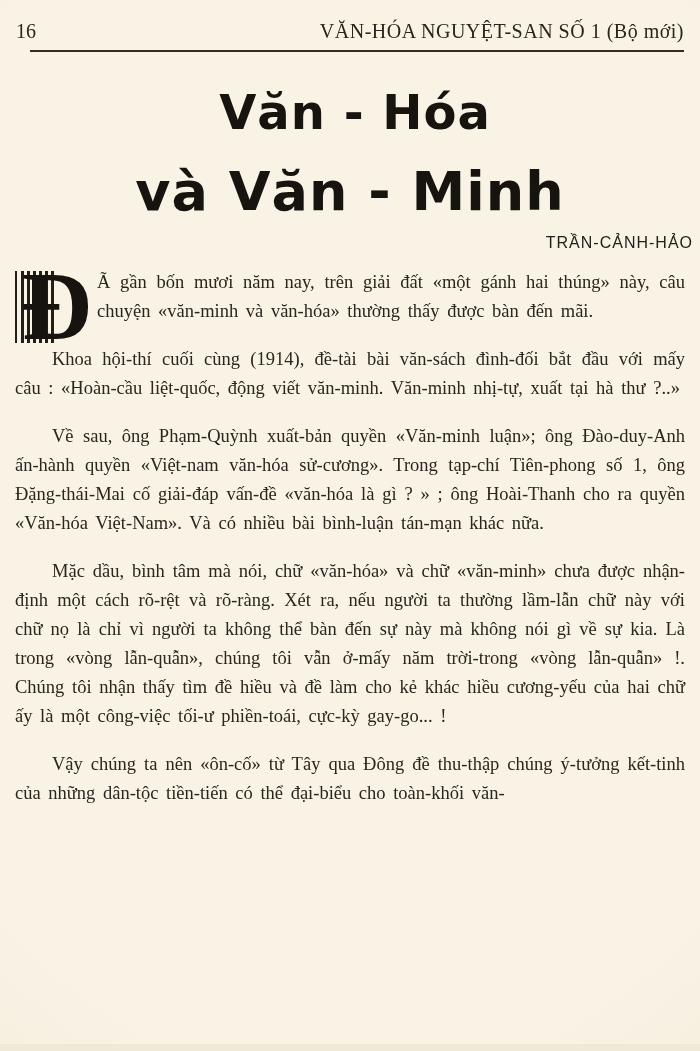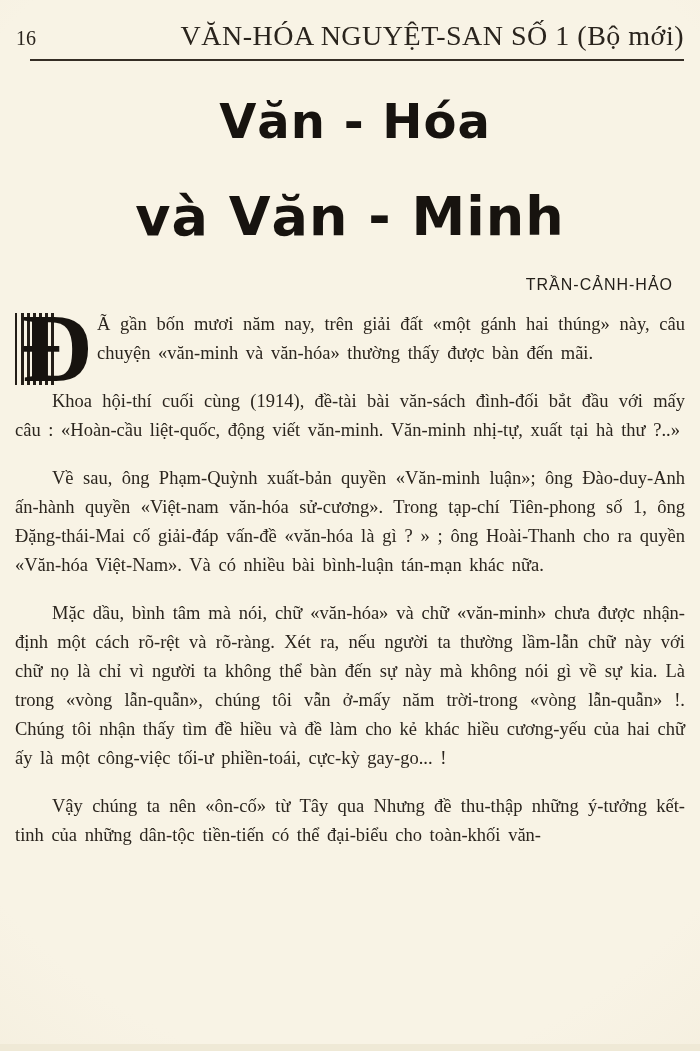--- a/index.html
+++ b/index.html
@@ -12,36 +12,36 @@
     font-family:"Liberation Serif", serif;
     color:#2e2720;
     background: radial-gradient(ellipse 130% 105% at 50% 45%, #f8f3e5 55%, #ece5d0 100%);
   }
   .masthead {
     display:flex; align-items:baseline;
     padding:20px 14px 4px 16px;
   }
   .page-number { font-size:20px; color:#2a241d; }
   .journal-title {
-    margin-left:auto; font-size:28px; letter-spacing:0.5px; color:#2a241d;
+    margin-left:auto; font-size:20px; letter-spacing:0.5px; color:#2a241d;
     padding-right:2px;
   }
   .header-rule {
     border:0; border-top:2px solid #352d24;
     margin:3px 16px 0 30px;
   }
   .title-block {
     text-align:center;
     font-family:"DejaVu Sans", "Liberation Sans", sans-serif;
     font-weight:800; color:#17130f;
   }
   .title-line1 { font-size:48px; margin:32px 0 0 10px; letter-spacing:1px; }
-  .title-line2 { font-size:54px; margin:36px 0 0 0; letter-spacing:1px; }
+  .title-line2 { font-size:54px; margin:20px 0 0 0; letter-spacing:1px; }
   .author {
-    text-align:right; padding-right:27px; margin-top:28px;
+    text-align:right; padding-right:7px; margin-top:11px;
     font-family:"Liberation Sans", sans-serif;
     font-size:16px; letter-spacing:1px; color:#24201a;
   }
   .article-body {
     margin:16px 15px 0 15px;
     text-align:justify;
     font-size:18.5px; line-height:29px;
     word-spacing:3px;
     color:#2b251e;
   }
@@ -87,17 +87,17 @@
       <span class="dropcap-box">
         <span class="dropcap-stripes"></span>
         <span class="dropcap-letter">Đ</span>
       </span><span>Ã gần bốn mươi năm nay, trên giải đất «một gánh hai thúng» này, câu chuyện «văn-minh và văn-hóa» thường thấy được bàn đến mãi.</span>
     </p>
     <div>
 
     <p>Khoa hội-thí cuối cùng (1914), đề-tài bài văn-sách đình-đối bắt đầu với mấy câu : «Hoàn-cầu liệt-quốc, động viết văn-minh. Văn-minh nhị-tự, xuất tại hà thư ?..»</p>
         <p>Về sau, ông Phạm-Quỳnh xuất-bản quyền «Văn-minh luận»; ông Đào-duy-Anh ấn-hành quyền «Việt-nam văn-hóa sử-cương». Trong tạp-chí Tiên-phong số 1, ông Đặng-thái-Mai cố giải-đáp vấn-đề «văn-hóa là gì ? » ; ông Hoài-Thanh cho ra quyền «Văn-hóa Việt-Nam». Và có nhiều bài bình-luận tán-mạn khác nữa.</p>
         <p>Mặc dầu, bình tâm mà nói, chữ «văn-hóa» và chữ «văn-minh» chưa được nhận-định một cách rõ-rệt và rõ-ràng. Xét ra, nếu người ta thường lầm-lẫn chữ này với chữ nọ là chỉ vì người ta không thể bàn đến sự này mà không nói gì về sự kia. Là trong «vòng lẫn-quẫn», chúng tôi vẫn ở-mấy năm trời-trong «vòng lẫn-quẫn» !. Chúng tôi nhận thấy tìm đề hiều và đề làm cho kẻ khác hiều cương-yếu của hai chữ ấy là một công-việc tối-ư phiền-toái, cực-kỳ gay-go... !</p>
-        <p>Vậy chúng ta nên «ôn-cố» từ Tây qua Nhưng đề thu-thập những ý-tưởng kết-tinh của những dân-tộc tiền-tiến có thể đại-biểu cho toàn-khối văn-</p>
+        <p>Vậy chúng ta nên «ôn-cố» từ Tây qua Đông đề thu-thập chúng ý-tưởng kết-tinh của những dân-tộc tiền-tiến có thể đại-biểu cho toàn-khối văn-</p>
       </div>
   </div>
 
 </div>
 
 </body></html>

